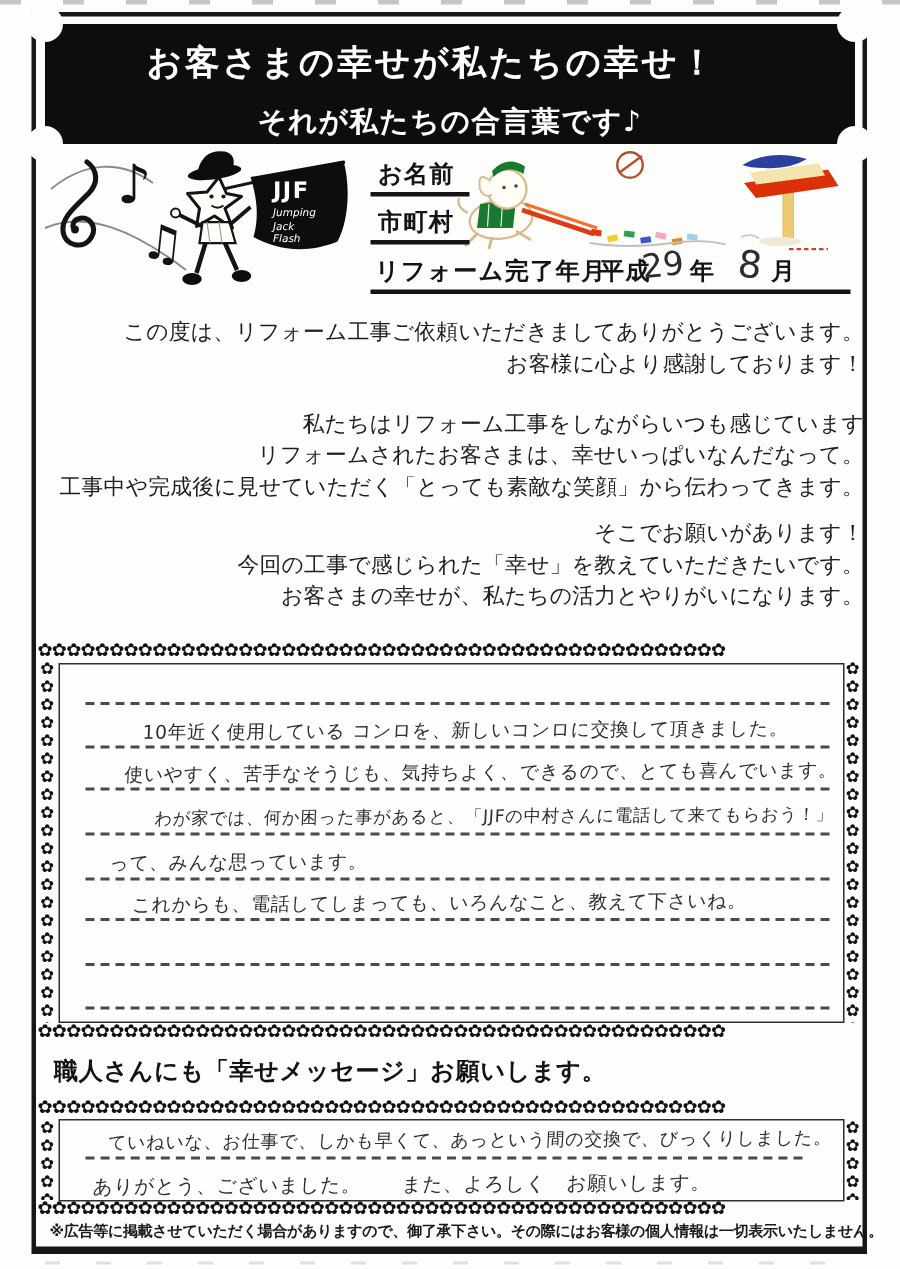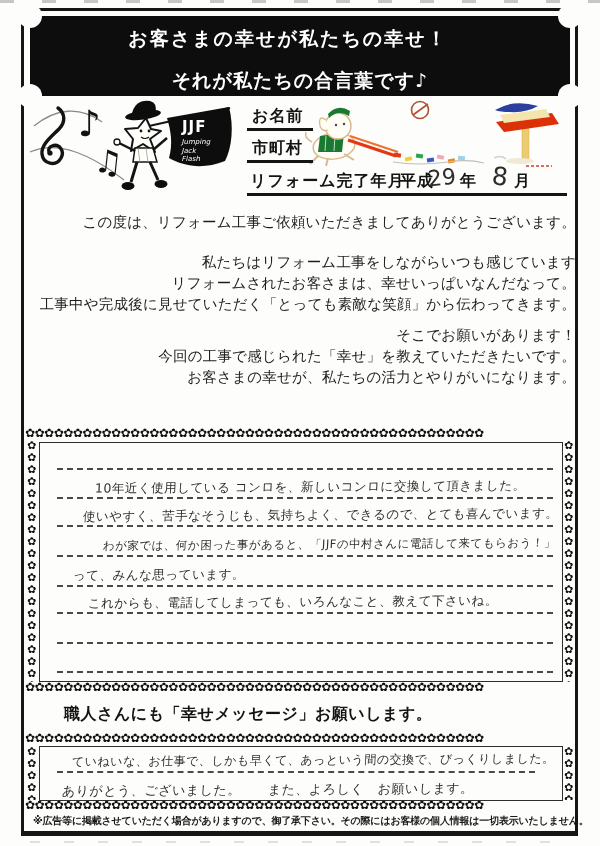--- a/index.html
+++ b/index.html
@@ -27,21 +27,21 @@
   }
   
   .banner{
     left:30px;top:16px;width:540px;height:80px;background:#0d0d0d;
   }
   .notch{width:24px;height:24px;border-radius:50%;background:#fdfdfb;position:absolute;}
   .notch.tl{left:-12px;top:-12px;} .notch.tr{right:-12px;top:-12px;}
   .notch.bl{left:-12px;bottom:-12px;} .notch.br{right:-12px;bottom:-12px;}
   .banner-title{
     left:0;top:10px;width:516px;text-align:center;color:#fff;
-    font-size:19px;font-weight:700;letter-spacing:2px;white-space:nowrap;
+    font-size:23px;font-weight:700;letter-spacing:2px;white-space:nowrap;
   }
   .banner-subtitle{
     left:0;top:52px;width:540px;text-align:center;color:#fff;
     font-size:19px;font-weight:600;letter-spacing:1px;white-space:nowrap;
   }
   
   .note-glyph{color:#121212;line-height:1;}
   
   .flag-text{color:#fff;line-height:1;}
   .flag-acronym{font-size:15px;font-weight:700;letter-spacing:1px;}
@@ -64,21 +64,21 @@
     width:13px;overflow:hidden;font-size:11px;line-height:12px;
     word-break:break-all;color:#101010;text-align:center;
   }
   .inner-frame{border:1px solid #2e2e2e;background:transparent;}
   .ruled{border-top:2px dashed #4a4a4a;height:0;}
   .hw{
     font-size:12.5px;color:#2e2e2e;letter-spacing:0.5px;white-space:nowrap;
     transform:skewX(-3deg) rotate(-0.4deg);
   }
   .hw.small{font-size:11.5px;}
-  .craftsman-label{font-size:16px;font-weight:600;color:#131313;letter-spacing:0.5px;white-space:nowrap;margin-left:28px;}
+  .craftsman-label{font-size:16px;font-weight:600;color:#131313;letter-spacing:0.5px;white-space:nowrap;}
   .footer-text{
     left:33px;top:814px;width:542px;font-size:10px;font-weight:700;
     letter-spacing:-0.2px;color:#1a1a1a;white-space:nowrap;text-align:right;
   }
 </style>
 </head>
 <body>
 
 <div class="abs scan-top"></div>
 <div class="abs scan-bottom"></div>
@@ -169,20 +169,21 @@
 <div class="abs field-label" style="left:400px;top:171px;">平成</div>
 <div class="abs hw-num" style="left:428px;top:165px;">29</div>
 <div class="abs field-label" style="left:460px;top:171px;">年</div>
 <div class="abs hw-num" style="left:492px;top:162px;font-size:25px;transform:rotate(7deg);">8</div>
 <div class="abs field-label" style="left:514px;top:171px;">月</div>
 <div class="abs field-line" style="left:247px;top:193px;width:320px;"></div>
 
 <div class="abs intro">
   <p class="p1">
     <span style="display:block">この度は、リフォーム工事ご依頼いただきましてありがとうございます。</span>
+    <span style="display:block">お客様に心より感謝しております！</span>
   </p>
   <p class="p2">
     <span style="display:block">私たちはリフォーム工事をしながらいつも感じています</span>
     <span style="display:block">リフォームされたお客さまは、幸せいっぱいなんだなって。</span>
     <span style="display:block">工事中や完成後に見せていただく「とっても素敵な笑顔」から伝わってきます。</span>
   </p>
   <p class="p3">
     <span style="display:block">そこでお願いがあります！</span>
     <span style="display:block">今回の工事で感じられた「幸せ」を教えていただきたいです。</span>
     <span style="display:block">お客さまの幸せが、私たちの活力とやりがいになります。</span>

